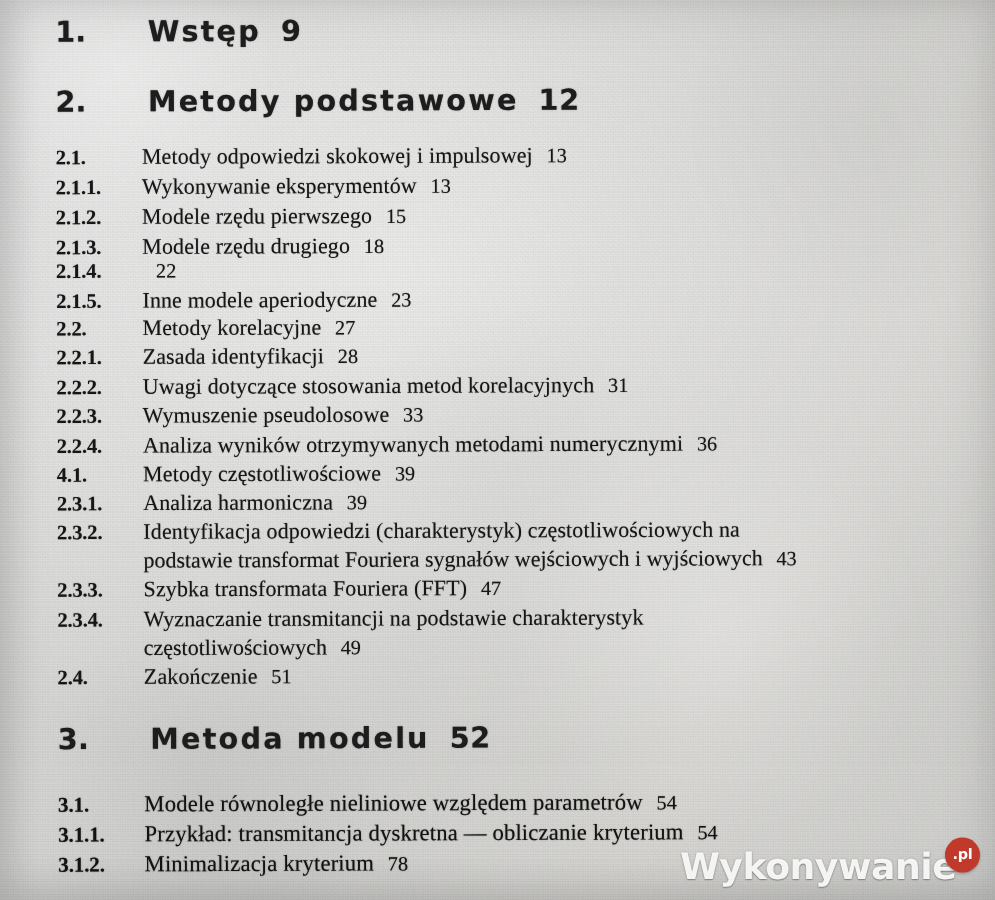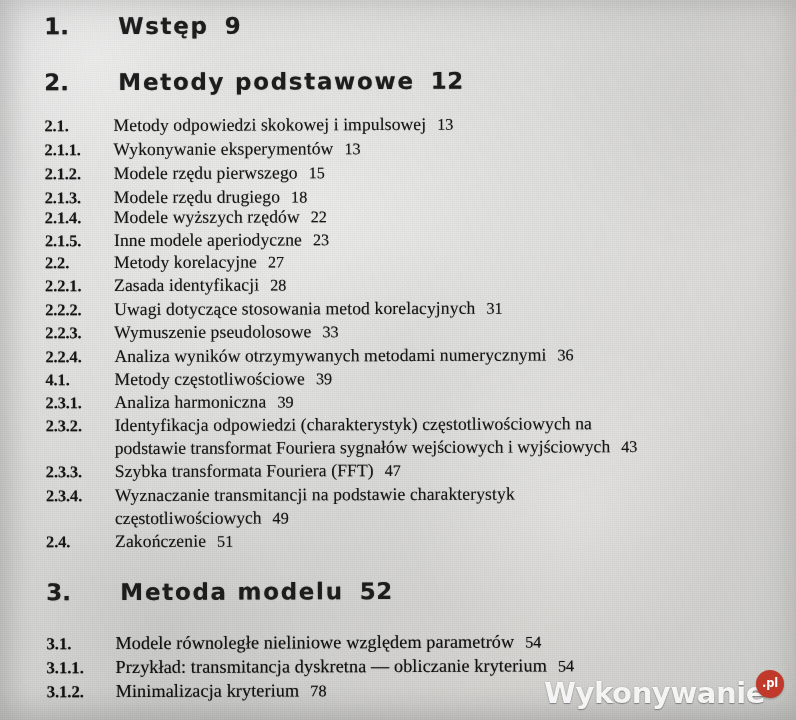--- a/index.html
+++ b/index.html
@@ -217,21 +217,20 @@
           <span class="e-title">Modele rzędu pierwszego</span>
           <span class="e-page">15</span>
         </div>
         <div class="entry" style="top: 186px; left: 44px;">
           <span class="e-num">2.1.3.</span>
           <span class="e-title">Modele rzędu drugiego</span>
           <span class="e-page">18</span>
         </div>
         <div class="entry" style="top: 206px; left: 44px;">
           <span class="e-num">2.1.4.</span>
-          <span class="e-title">Modele wyższych rzędów</span>
           <span class="e-page">22</span>
         </div>
         <div class="entry" style="top: 229px; left: 44px;">
           <span class="e-num">2.1.5.</span>
           <span class="e-title">Inne modele aperiodyczne</span>
           <span class="e-page">23</span>
         </div>
         <div class="entry" style="top: 251px; left: 44px;">
           <span class="e-num">2.2.</span>
           <span class="e-title">Metody korelacyjne</span>

